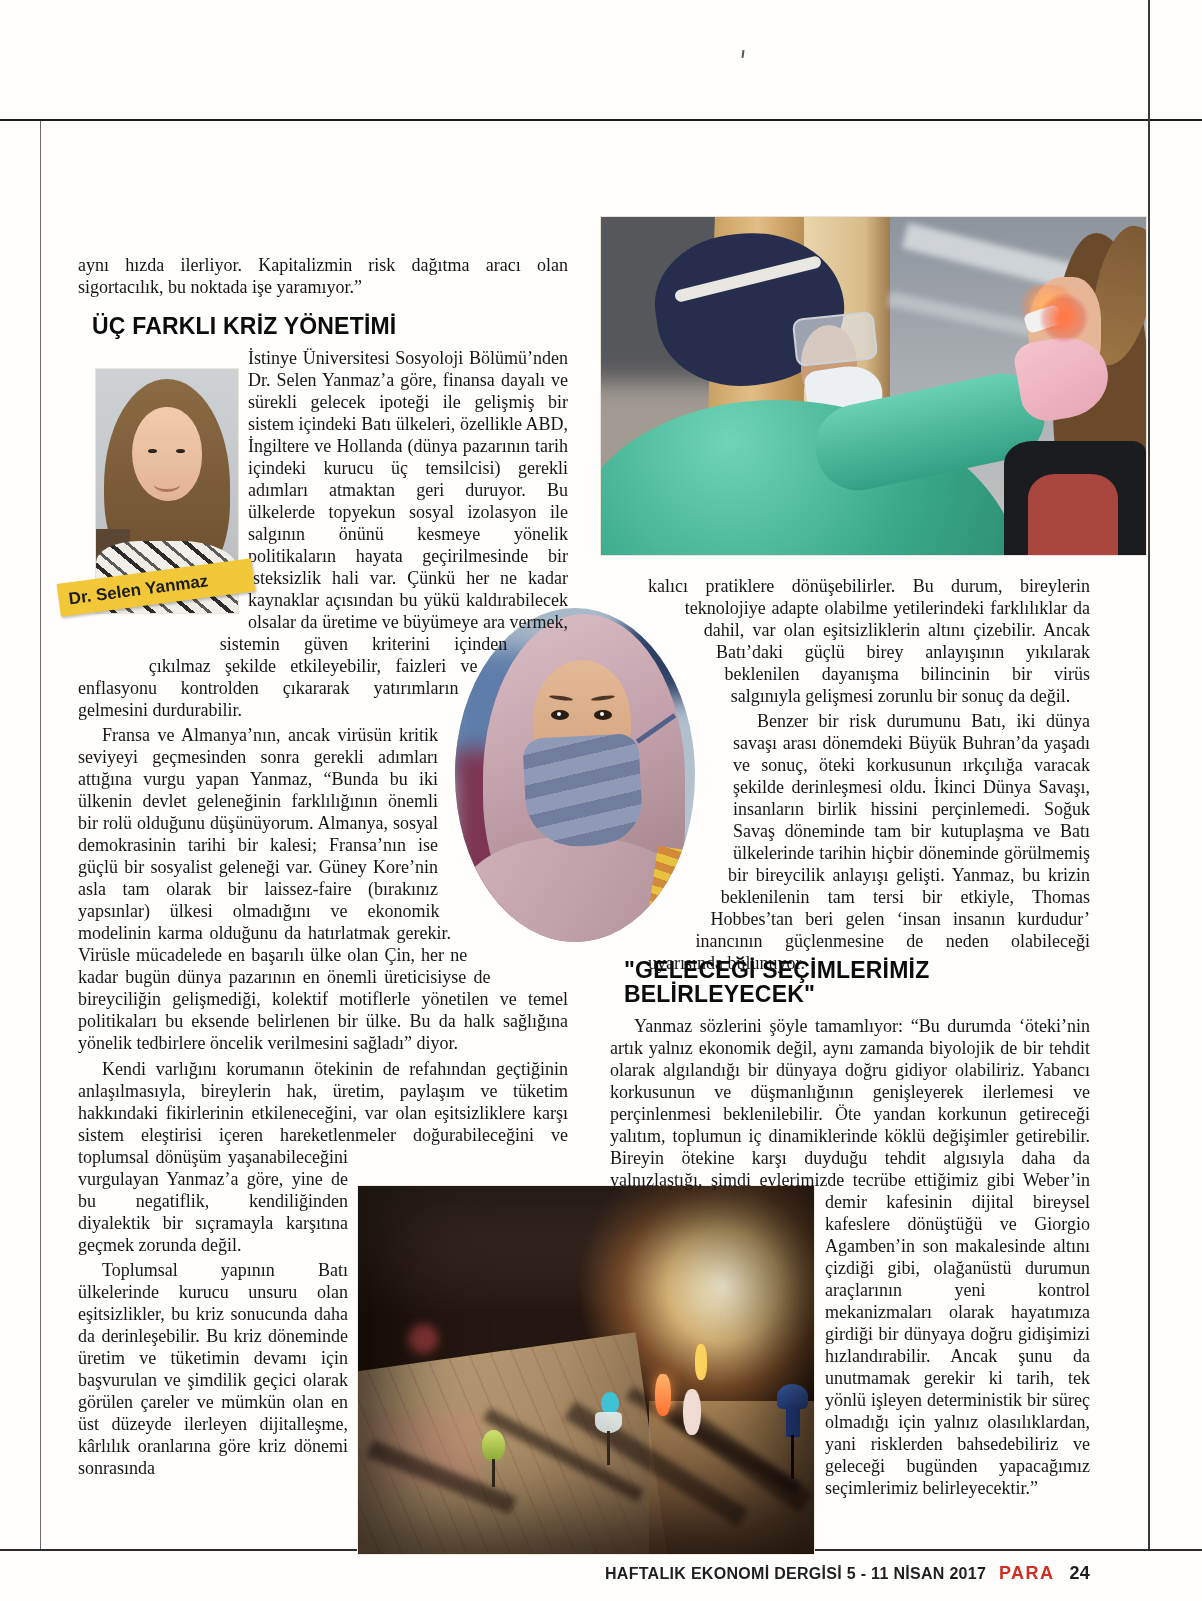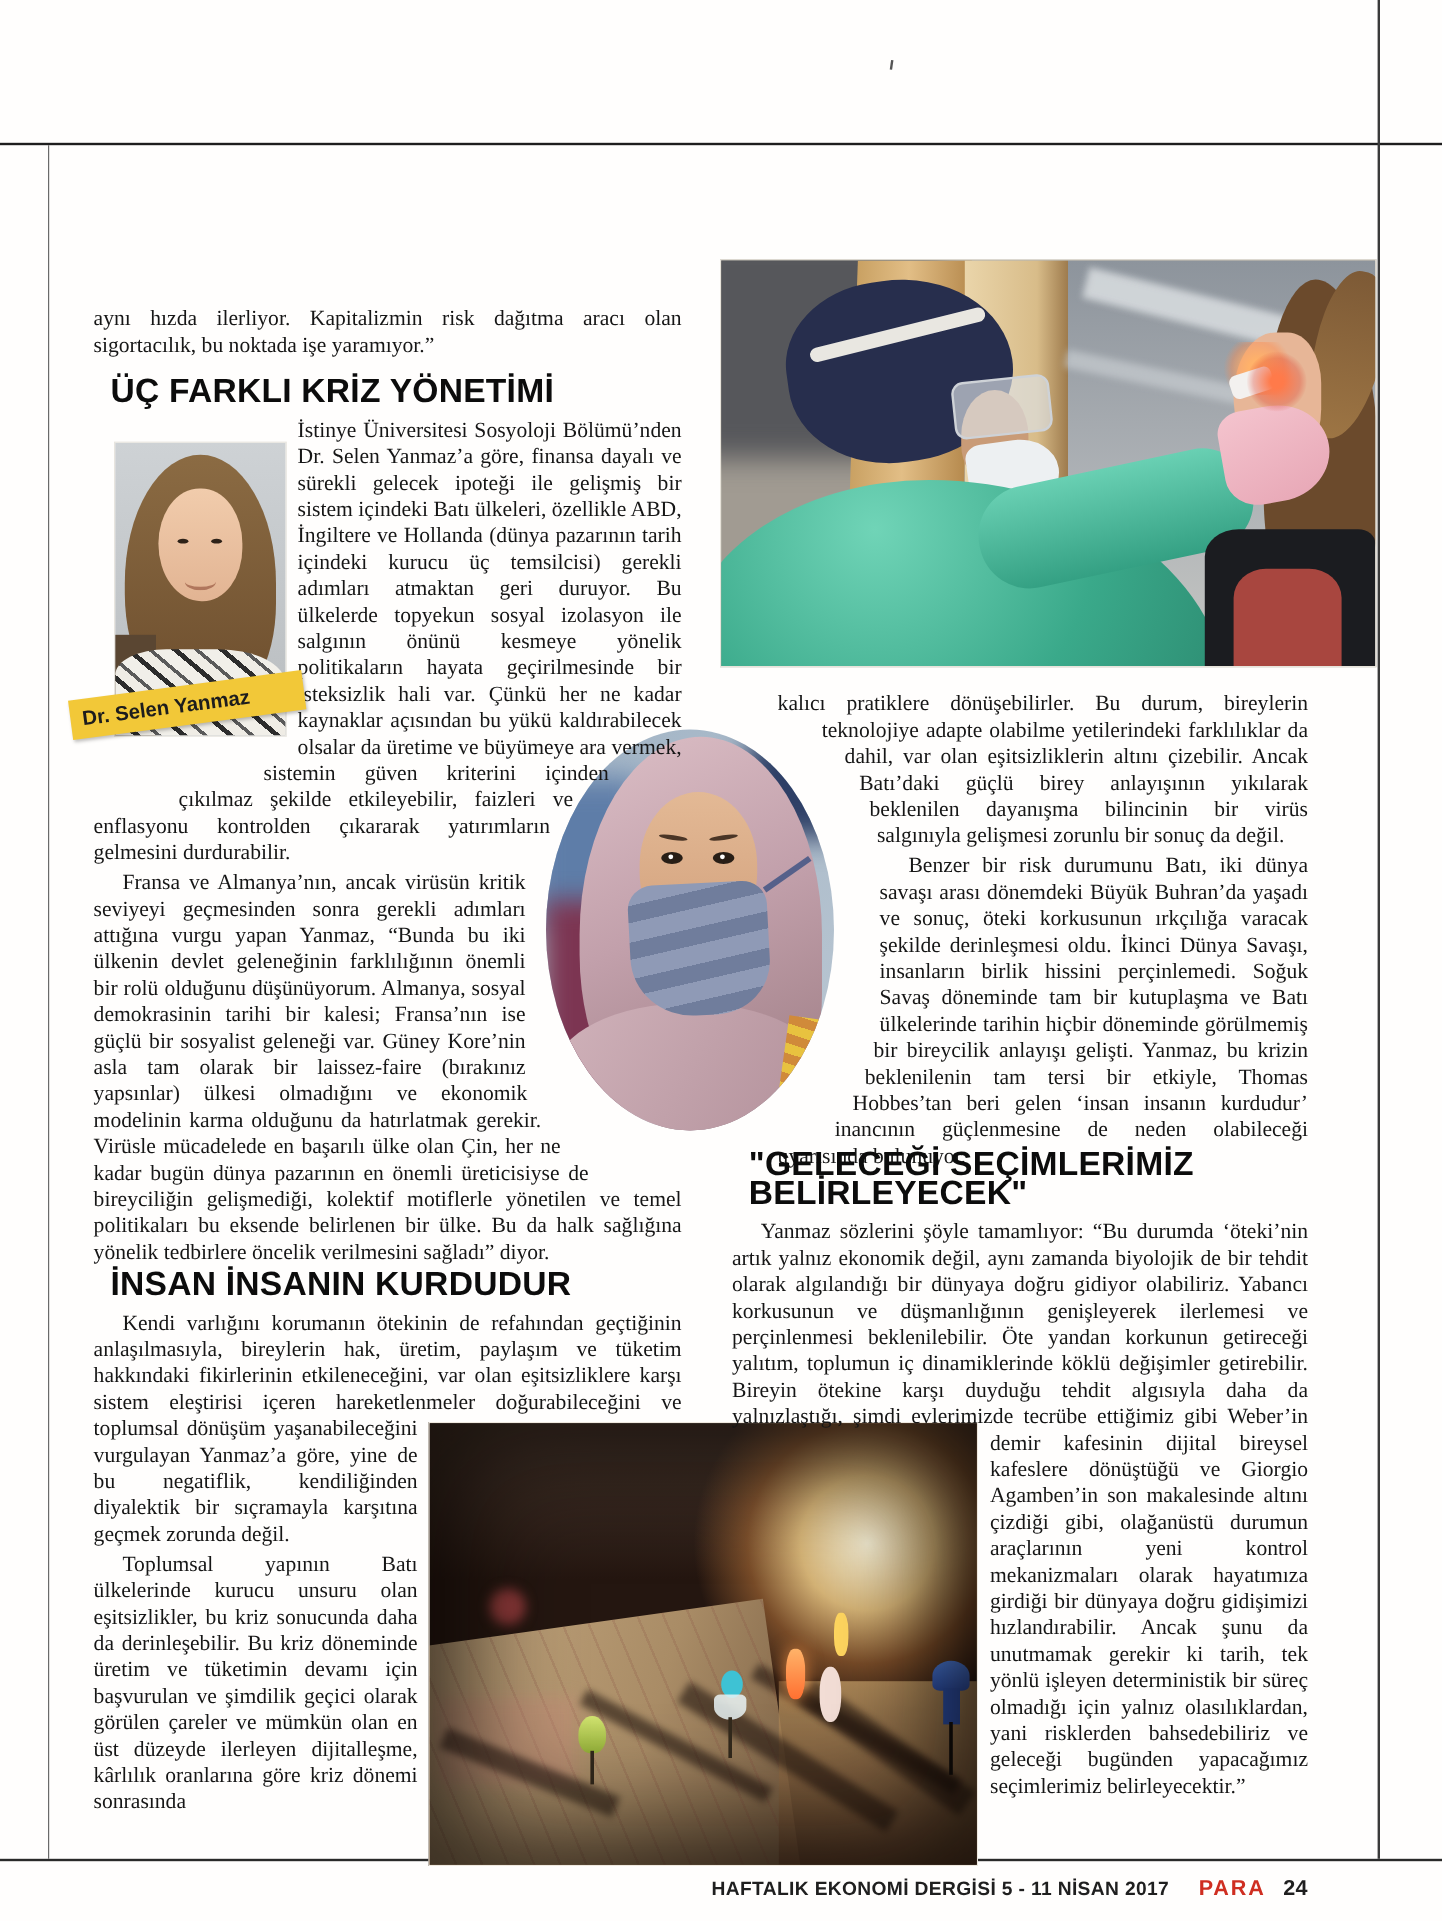--- a/index.html
+++ b/index.html
@@ -9,21 +9,21 @@
   .hline,.vline{position:absolute;background:#1e1e1e;}
   .top-line{left:0;top:119px;width:1202px;height:2px;}
   .bottom-line{left:0;top:1549px;width:1202px;height:2px;background:#2a2a2a;}
   .right-vline{left:1148px;top:0;width:2px;height:1549px;background:#3a3a3a;}
   .left-vline{left:40px;top:121px;width:1px;height:1428px;background:#6a6a6a;}
   .top-mark{position:absolute;left:742px;top:50px;width:2px;height:8px;background:#555;transform:rotate(8deg);}
   
   .col{position:absolute;z-index:2;text-align:justify;font-size:18px;line-height:22px;hyphens:none;}
   .col p{margin:0 0 3px 0;}
   .indent{text-indent:24px;}
-  h2{font-family:"Liberation Sans","DejaVu Sans",sans-serif;font-size:28px;line-height:24px;
+  h2{font-family:"Liberation Sans","DejaVu Sans",sans-serif;font-size:23px;line-height:24px;
      font-weight:700;color:#0c0c0c;letter-spacing:.2px;margin:16px 0 9px 14px;text-align:left;}
   h2.first{margin-top:0;}
   .leftA{left:78px;top:218px;width:490px;margin-top:36px;}
   .leftB{left:78px;top:1058px;width:490px;}
   .rightA{left:648px;top:575px;width:442px;}
   .rightB{left:610px;top:958px;width:480px;}
   
   .fl{float:left;}.fr{float:right;}
   .sp-portrait{width:170px;height:330px;shape-outside:polygon(0 0,100% 0,100% 84%,0 100%);
                clip-path:polygon(0 0,100% 0,100% 84%,0 100%);}
@@ -116,21 +116,21 @@
   .bp-pin-orange{left:297px;top:188px;width:16px;height:42px;background:linear-gradient(180deg,#ffb369,#ff7031);border-radius:42%;box-shadow:0 0 14px rgba(255,150,70,.8);}
   .bp-pin-yellow{left:337px;top:158px;width:12px;height:36px;background:#ffd65f;border-radius:42%;}
   .bp-pin-white{left:325px;top:203px;width:18px;height:46px;background:#f3ded6;border-radius:45%;}
   .bp-pin-blue{left:419px;top:198px;width:31px;height:25px;background:linear-gradient(180deg,#4b7ee1,#2a4ea8);border-radius:50% 50% 20% 20%;}
   .bp-blue-body{left:428px;top:221px;width:14px;height:30px;background:#2a4ea8;}
   .bp-stem-b{left:433px;top:249px;height:44px;background:#0e0c0a;}
   .bp-vign{left:0;top:0;right:0;bottom:0;box-shadow:inset 0 0 85px 32px rgba(10,5,3,.75);}
   
   .footer{position:absolute;top:1560px;right:112px;z-index:2;font-family:"Liberation Sans","DejaVu Sans",sans-serif;
           font-size:16px;font-weight:700;color:#1f1f1f;letter-spacing:.3px;line-height:26px;white-space:nowrap;}
-  .footer .brand{color:#cf2e21;font-size:18px;letter-spacing:1.5px;margin-left:20px;}
+  .footer .brand{color:#cf2e21;font-size:18px;letter-spacing:1.5px;margin-left:8px;}
   .footer .pageno{font-size:18px;margin-left:10px;}
 </style>
 </head>
 <body>
 
 <div class="page">
 
   <span class="s hline top-line"></span>
   <span class="s hline bottom-line"></span>
   <span class="s vline right-vline"></span>
@@ -227,21 +227,20 @@
       <span class="fr sp-oval-r0"></span>
       <span class="fr sp-oval-r"></span>
       <span>İstinye Üniversitesi Sosyoloji Bölümü’nden Dr. Selen Yanmaz’a göre, finansa dayalı ve sürekli gelecek ipoteği ile gelişmiş bir sistem içindeki Batı ülkeleri, özellikle ABD, İngiltere ve Hollanda (dünya pazarının tarih içindeki kurucu üç temsilcisi) gerekli adımları atmaktan geri duruyor. Bu ülkelerde topyekun sosyal izolasyon ile salgının önünü kesmeye yönelik politikaların hayata geçirilmesinde bir isteksizlik hali var. Çünkü her ne kadar kaynaklar açısından bu yükü kaldırabilecek olsalar da üretime ve büyümeye ara vermek, sistemin güven kriterini içinden çıkılmaz şekilde etkileyebilir, faizleri ve enflasyonu kontrolden çıkararak yatırımların gelmesini durdurabilir.</span>
     </p>
     <p class="indent">
       <span>Fransa ve Almanya’nın, ancak virüsün kritik seviyeyi geçmesinden sonra gerekli adımları attığına vurgu yapan Yanmaz, “Bunda bu iki ülkenin devlet geleneğinin farklılığının önemli bir rolü olduğunu düşünüyorum. Almanya, sosyal demokrasinin tarihi bir kalesi; Fransa’nın ise güçlü bir sosyalist geleneği var. Güney Kore’nin asla tam olarak bir laissez-faire (bırakınız yapsınlar) ülkesi olmadığını ve ekonomik modelinin karma olduğunu da hatırlatmak gerekir. Virüsle mücadelede en başarılı ülke olan Çin, her ne kadar bugün dünya pazarının en önemli üreticisiyse de bireyciliğin gelişmediği, kolektif motiflerle yönetilen ve temel politikaları bu eksende belirlenen bir ülke. Bu da halk sağlığına yönelik tedbirlere öncelik verilmesini sağladı” diyor.</span>
     </p>
   </section>
 
   <section class="col leftB">
-    <h2 class="first">İNSAN İNSANIN KURDUDUR</h2>
     <p class="indent">
       <span class="fr sp-pins-r0"></span>
       <span class="fr sp-pins-r"></span>
       <span>Kendi varlığını korumanın ötekinin de refahından geçtiğinin anlaşılmasıyla, bireylerin hak, üretim, paylaşım ve tüketim hakkındaki fikirlerinin etkileneceğini, var olan eşitsizliklere karşı sistem eleştirisi içeren hareketlenmeler doğurabileceğini ve toplumsal dönüşüm yaşanabileceğini vurgulayan Yanmaz’a göre, yine de bu negatiflik, kendiliğinden diyalektik bir sıçramayla karşıtına geçmek zorunda değil.</span>
     </p>
     <p class="indent">
       <span>Toplumsal yapının Batı ülkelerinde kurucu unsuru olan eşitsizlikler, bu kriz sonucunda daha da derinleşebilir. Bu kriz döneminde üretim ve tüketimin devamı için başvurulan ve şimdilik geçici olarak görülen çareler ve mümkün olan en üst düzeyde ilerleyen dijitalleşme, kârlılık oranlarına göre kriz dönemi sonrasında</span>
     </p>
   </section>
 

